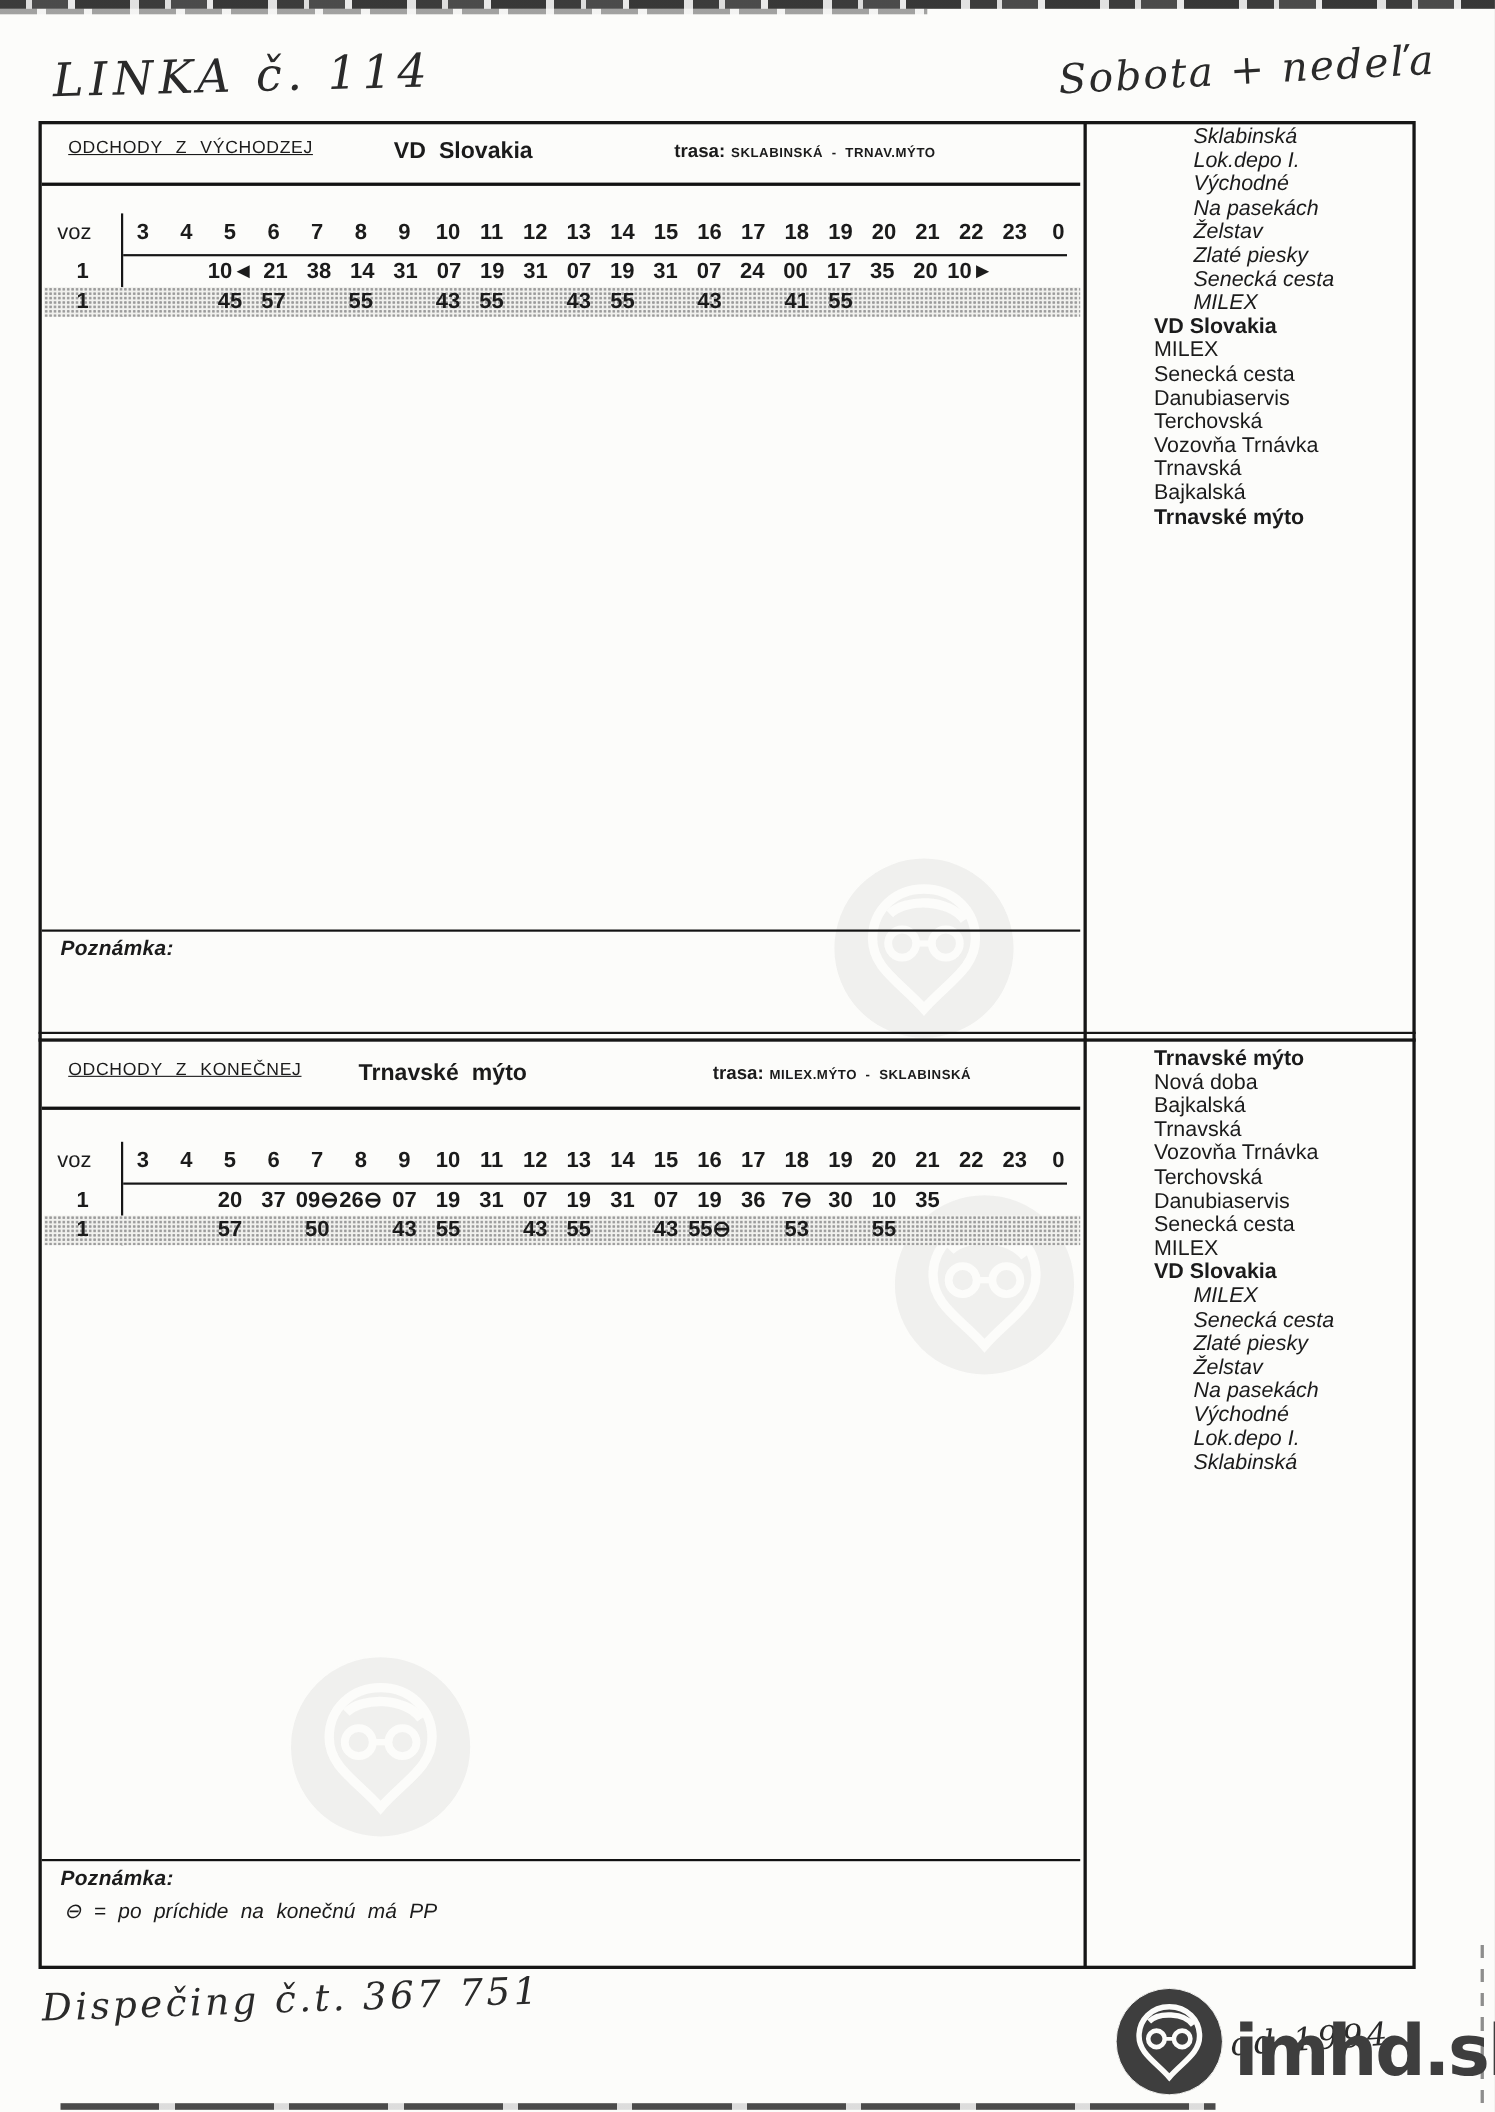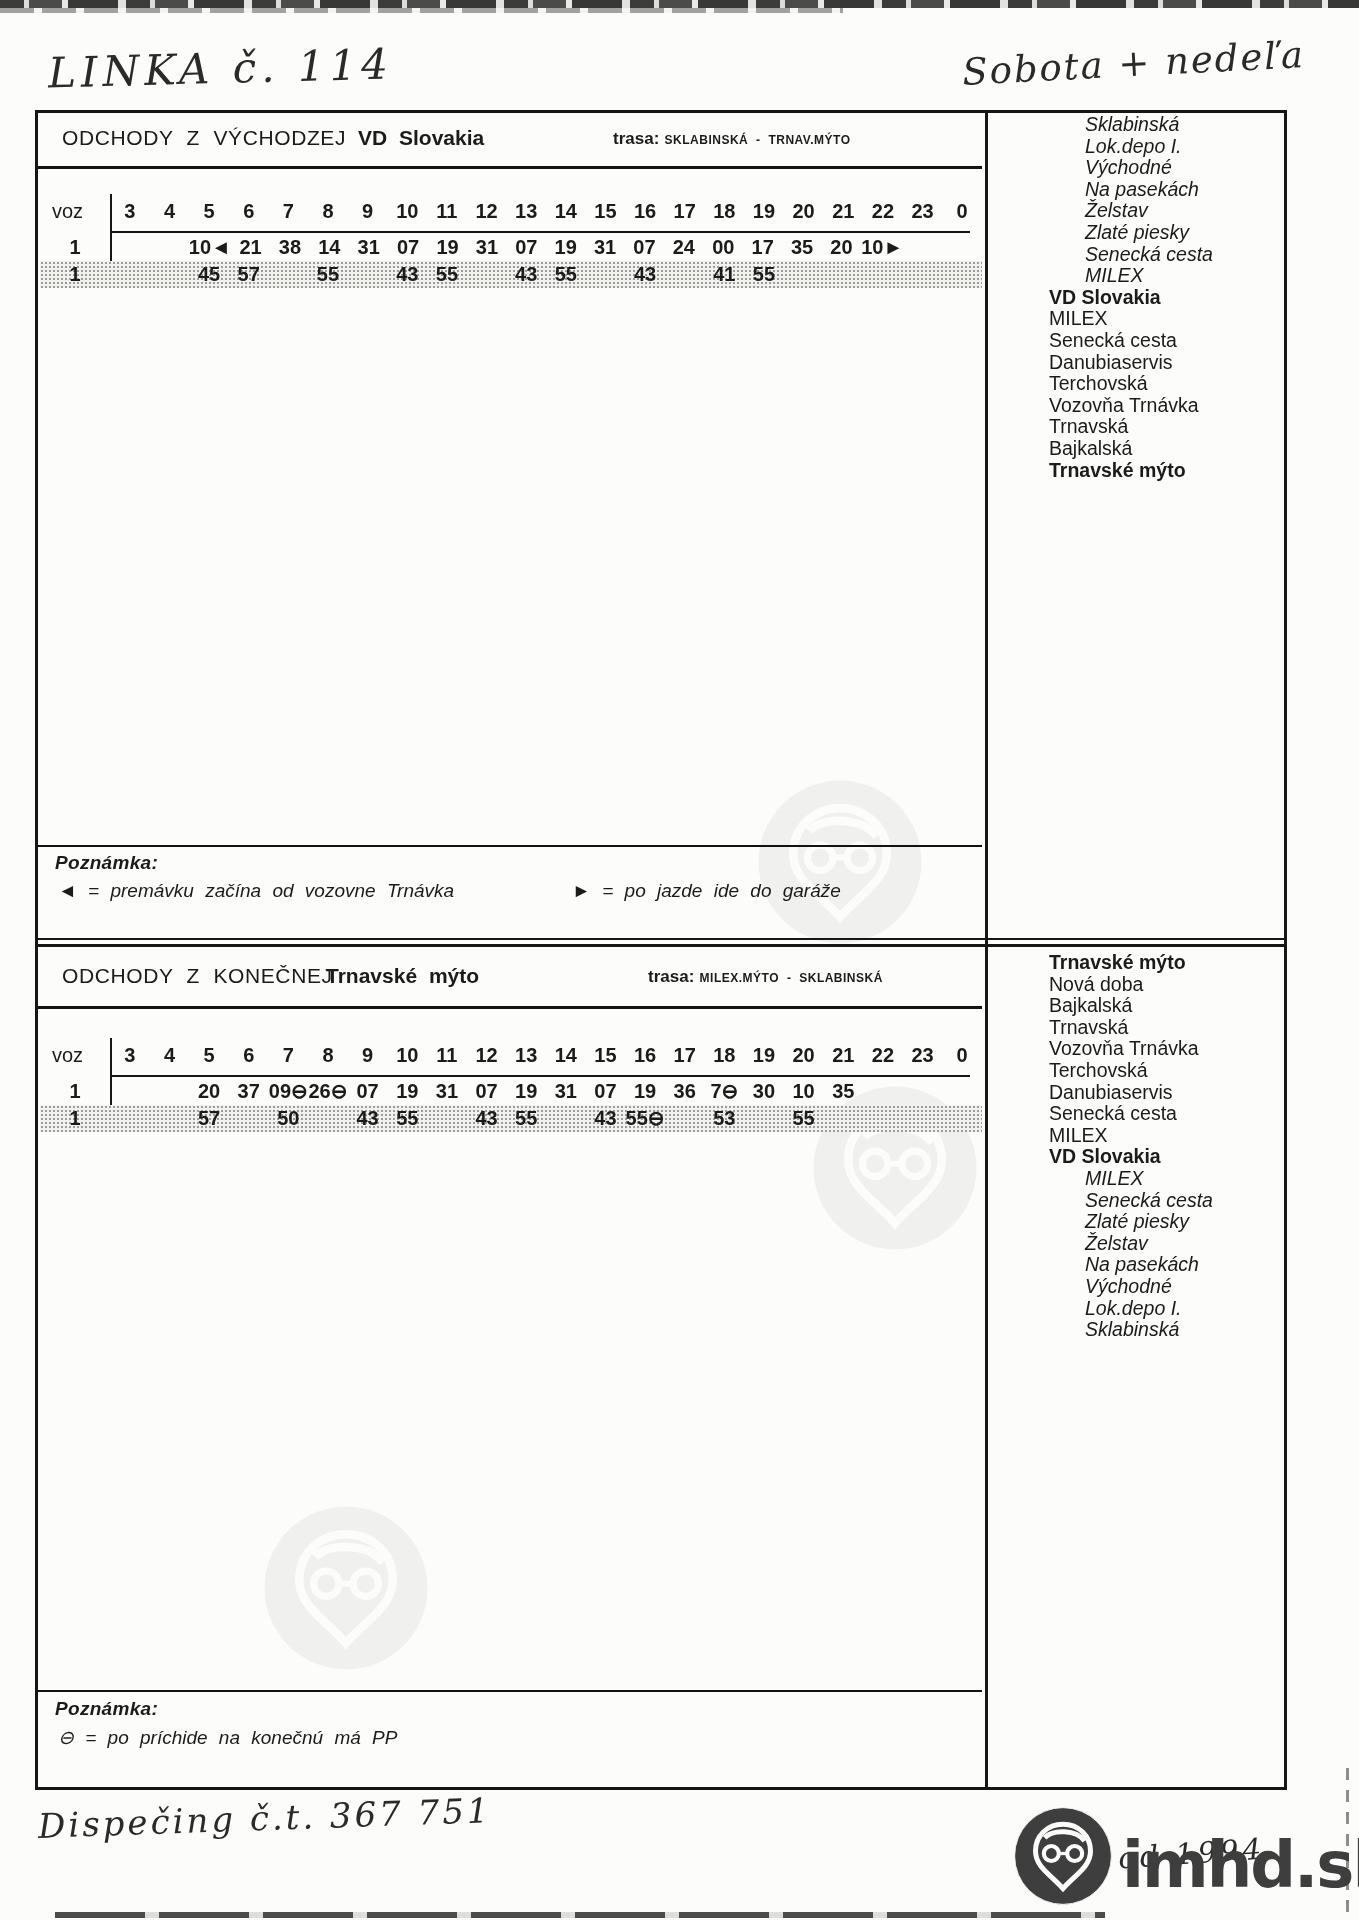--- a/index.html
+++ b/index.html
@@ -24,21 +24,21 @@
   .hw-br{position:absolute;left:1018px;top:1840px;font-family:"DejaVu Serif",serif;font-style:italic;
          font-size:29px;letter-spacing:4px;transform:rotate(-4deg);color:#2a2a2a;z-index:2;white-space:nowrap;}
 
   
   .box{position:absolute;left:35px;top:110px;width:1246px;height:1674px;border:3px solid #161616;}
   .vdiv{position:absolute;left:985px;top:110px;width:3px;height:1680px;background:#161616;}
   .secdiv1{position:absolute;left:35px;top:938px;width:1252px;height:2px;background:#161616;}
   .secdiv2{position:absolute;left:35px;top:944px;width:1252px;height:3px;background:#161616;}
 
   
-  .title-label{position:absolute;font-size:21px;letter-spacing:.6px;word-spacing:7px;white-space:nowrap;}
+  .title-label{position:absolute;font-size:16px;letter-spacing:.6px;word-spacing:7px;white-space:nowrap;text-decoration:underline;}
   .title-name{position:absolute;font-size:21px;font-weight:700;word-spacing:6px;white-space:nowrap;}
   .trasa{position:absolute;font-size:19px;white-space:nowrap;}
   .trasa .t-lab{font-weight:700;font-size:17px;}
   .trasa .t-route{font-weight:700;font-size:12px;letter-spacing:.5px;word-spacing:4px;}
   .rule{position:absolute;left:38px;width:944px;height:3px;background:#121212;}
 
   
   .timegrid{position:absolute;left:40px;width:942px;display:grid;
             grid-template-columns:70px repeat(22,1fr);font-size:20px;font-weight:700;}
   .timegrid .c{text-align:center;white-space:nowrap;}
@@ -192,21 +192,20 @@
       <div class="c">55</div>
       <div class="c"></div>
       <div class="c"></div>
       <div class="c"></div>
       <div class="c"></div>
       <div class="c"></div>
     </div>
 
   <div class="rule" style="top:845px;height:2px"></div>
   <div class="note-title" style="top:852px">Poznámka:</div>
-  <div class="notes" style="top:880px"><div class="note-item">◄ = premávku začína od vozovne Trnávka</div><div class="note-item">► = po jazde ide do garáže</div></div>
 
   <div class="stations" style="top:114px">
       <div class="st italic">Sklabinská</div>
       <div class="st italic">Lok.depo I.</div>
       <div class="st italic">Východné</div>
       <div class="st italic">Na pasekách</div>
       <div class="st italic">Želstav</div>
       <div class="st italic">Zlaté piesky</div>
       <div class="st italic">Senecká cesta</div>
       <div class="st italic">MILEX</div>

